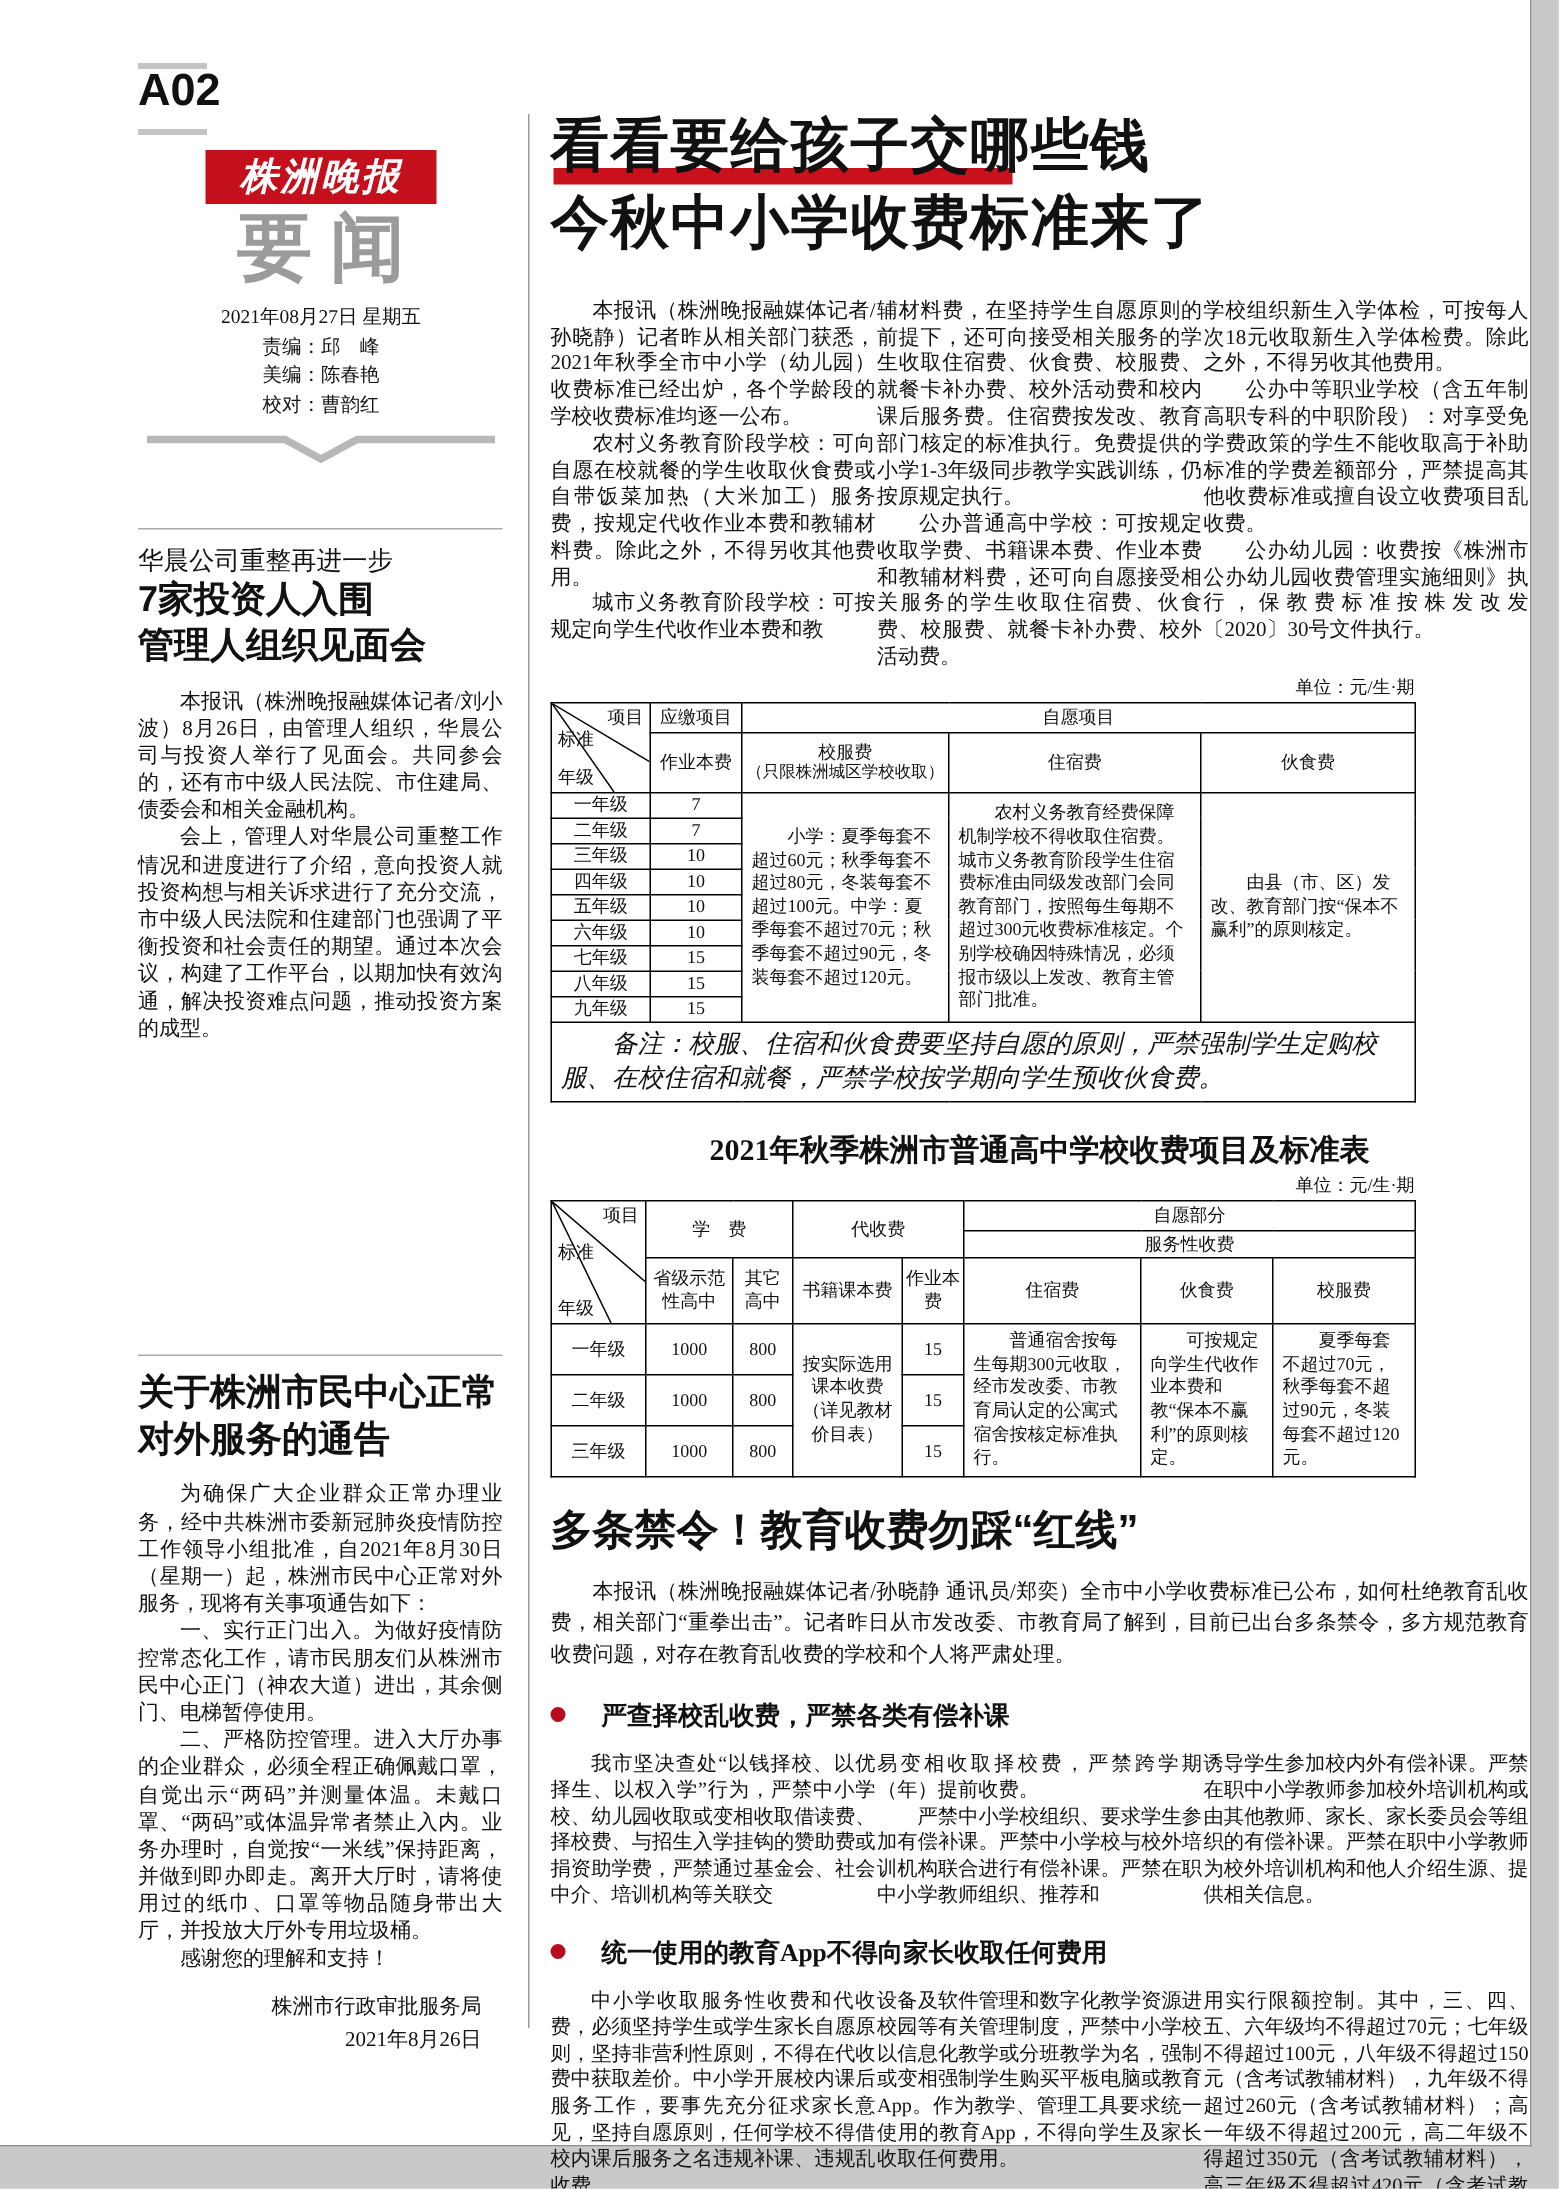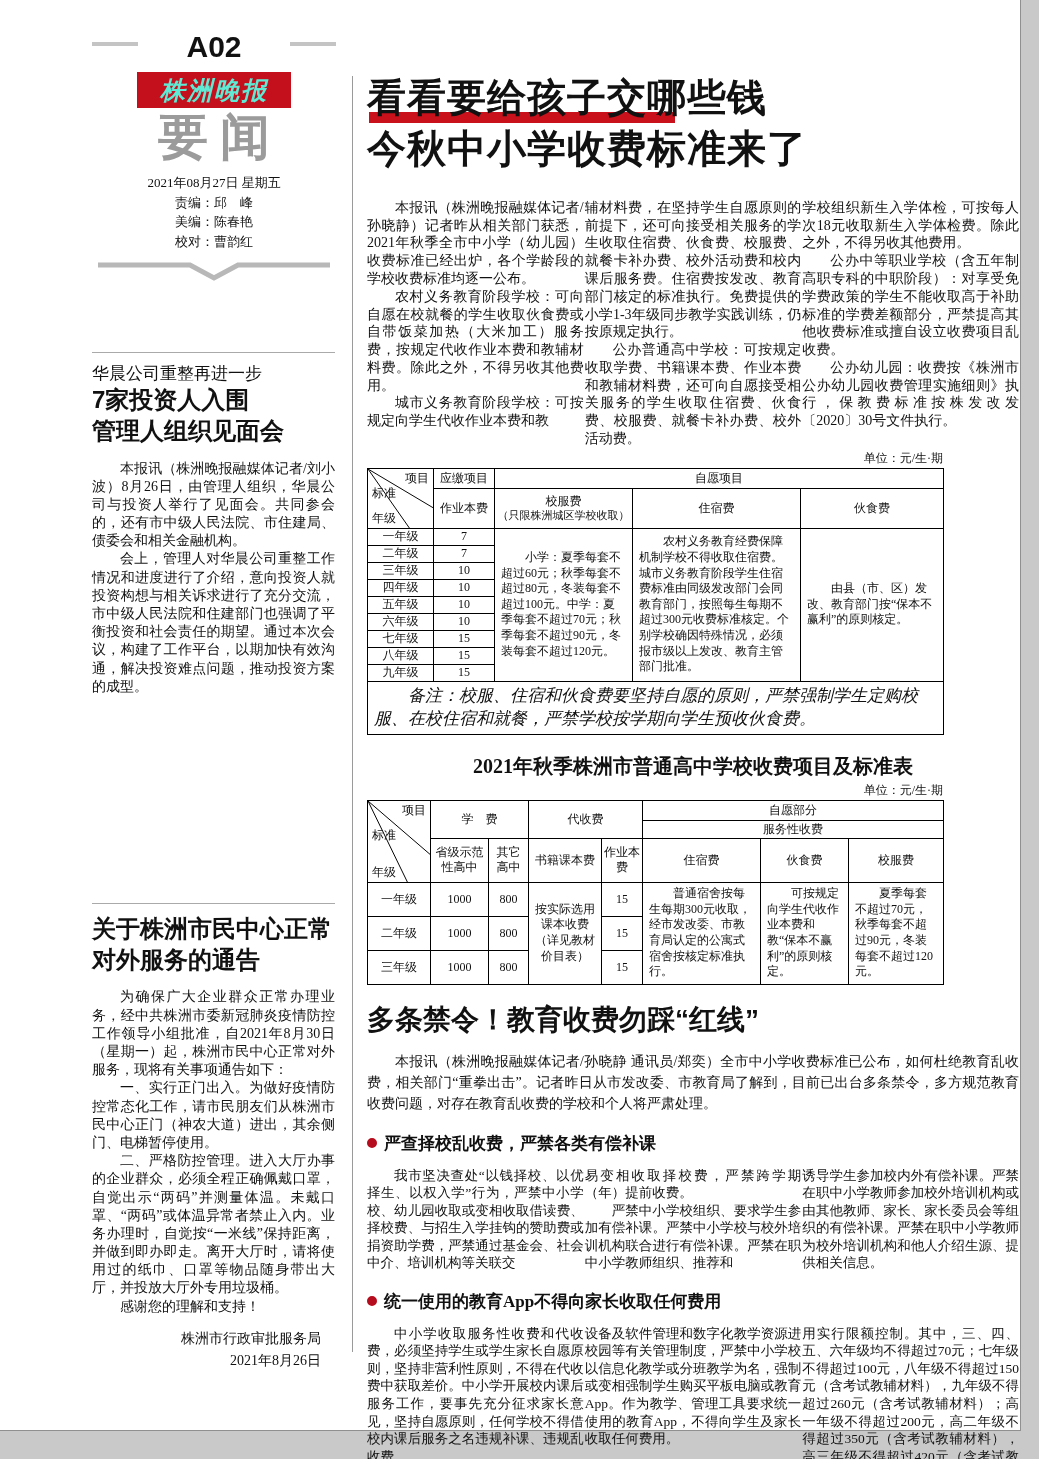--- a/index.html
+++ b/index.html
@@ -3,24 +3,24 @@
 <meta charset="utf-8">
 <style>
   * { box-sizing: border-box; }
   body { margin:0; background:#c9c9c9; font-family:"Liberation Serif", serif; color:#111; }
   .canvas { position:relative; width:1039px; height:1459px; background:#c9c9c9; overflow:hidden; }
   .sheet { position:absolute; left:0; top:0; width:1021px; height:1431px; background:#ffffff;
            border-right:1px solid #909090; border-bottom:1px solid #909090; }
 
   
   .header-block { position:absolute; left:92px; top:32px; width:244px; text-align:center; }
-  .a02-row { display:flex; align-items:flex-start; justify-content:space-between; }
+  .a02-row { display:flex; align-items:flex-start; justify-content:space-between;flex-direction:column; }
   .dash { width:46px; height:4px; background:#c4c4c4; margin-top:10px; }
   .pageno { font-family:"Liberation Sans", sans-serif; font-weight:bold; font-size:30px; line-height:1; }
-  .logo { margin:10px auto 0; width:154px; height:36px; background:#c3101c; color:#5eead4;
+  .logo { margin:10px auto 0; width:154px; height:36px; background:#c3101c; color:#ffffff;
           font-weight:bold; font-style:italic; font-size:25px; line-height:36px;
           font-family:"Liberation Sans", sans-serif; letter-spacing:2px; }
   .section-name { font-size:50px; color:#9b9b9b; font-weight:bold; letter-spacing:12px;
                   padding-left:12px; margin-top:2px; line-height:1.1; }
   .dateline { font-size:13px; margin-top:8px; line-height:1.5; }
   .chevron { margin-top:8px; }
 
   
   .l-article { position:absolute; left:92px; width:243px; }
   .a1 { top:352px; }
@@ -59,21 +59,21 @@
   .dg-t { position:absolute; top:2px; right:4px; }
   .dg-m { position:absolute; top:42%; left:4px; transform:translateY(-50%); }
   .dg-b { position:absolute; bottom:2px; left:4px; }
 
   .t1-grade td { height:17px; }
   .t2-body td { height:34px; }
 
   
   .sec2-head { font-family:"Liberation Sans", sans-serif; font-weight:800; font-size:28px; margin-top:16px; }
   .intro { margin-top:12px; font-size:14px; line-height:1.5; text-indent:2em; text-align:justify; }
-  .subhead { display:flex; align-items:center; gap:7px; margin-top:18px; }
+  .subhead { display:flex; align-items:center; gap:24px; margin-top:18px; }
   .ring { width:9px; height:9px; border:5px solid #b50d1d; border-radius:50%; background:#fff; flex:0 0 auto; }
   .subhead-text { font-size:17px; font-weight:bold; }
   .sub-cols { margin-top:12px; }
   .sub-cols .col p { font-size:13.5px; line-height:1.3; }
 </style>
 </head>
 <body>
 
 <div class="canvas">
   <div class="sheet">

